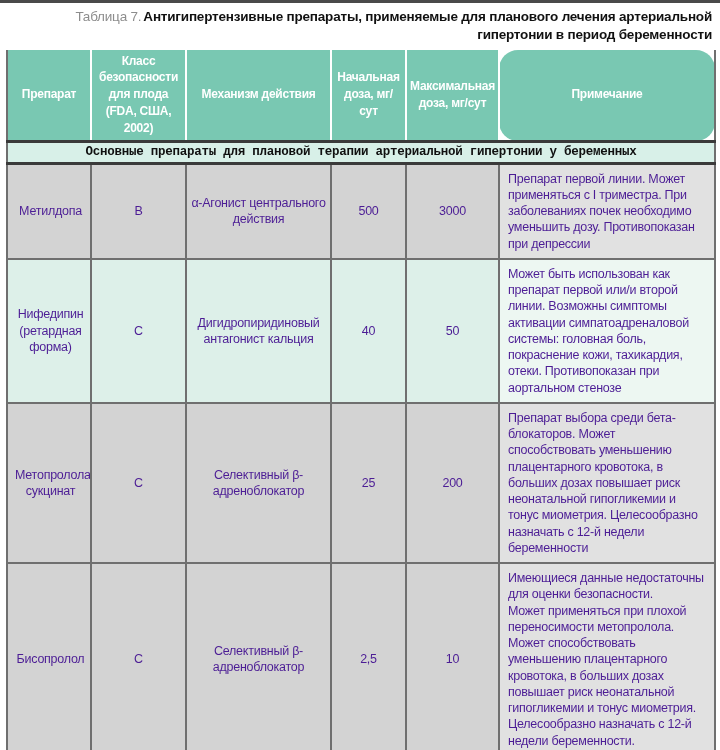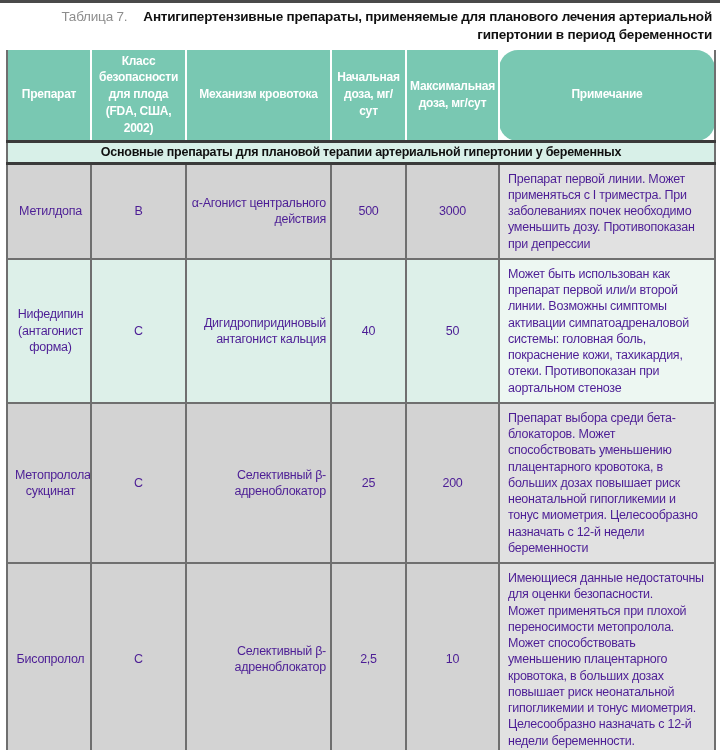--- a/index.html
+++ b/index.html
@@ -14,21 +14,21 @@
   .page{
     width:720px;height:750px;overflow:hidden;background:#fff;
     font-family:"Liberation Sans","DejaVu Sans",sans-serif;color:var(--ink);
     position:relative;
   }
   .top-rule{height:3px;background:var(--top-rule);width:720px;}
   .caption{
     margin:5px 8px 6px 8px;text-align:right;
     font-size:13.5px;font-weight:bold;line-height:1.32;letter-spacing:-0.2px;color:#111;
   }
-  .cap-prefix{color:var(--caption-prefix);font-weight:normal;margin-right:16px;}
+  .cap-prefix{color:var(--caption-prefix);font-weight:normal;margin-right:2px;}
   table.tbl{
     margin-left:6px;width:708px;border-collapse:collapse;table-layout:fixed;
     border-left:2px solid var(--border-cell);border-right:2px solid var(--border-cell);
     border-bottom:3px solid var(--border-dark);
   }
   .tbl td,.tbl th{
     border-left:2px solid var(--border-cell);border-right:2px solid var(--border-cell);
     border-top:2px solid var(--border-cell);border-bottom:2px solid var(--border-cell);
     vertical-align:middle;letter-spacing:-0.25px;overflow:hidden;
   }
@@ -39,31 +39,31 @@
     border-left:2px solid #ffffff;border-right:2px solid #ffffff;border-top:none;
   }
   tr.head{border-bottom:3px solid var(--border-dark);}
   tr.head th:first-child{border-left:none;margin-left:26px;}
   tr.head th:last-child{border-right:none;border-radius:19px;}
   
   tr.section td{
     background:var(--section-bg);font-weight:bold;font-size:12.5px;text-align:center;
     height:22px;padding:2px 4px;color:#101010;
     border-top:3px solid var(--border-dark);border-bottom:3px solid var(--border-dark);
-    border-left:none;border-right:none;
+    border-left:none;border-right:none;font-family:Liberation Mono, monospace;
   }
   
   tr.row td{font-size:12.5px;line-height:1.3;color:#4c1d95;}
   tr.gray td{background:var(--row-gray);}
   tr.gray td.note{background:var(--row-gray-note);}
   tr.mint td{background:var(--row-mint);}
   tr.mint td.note{background:var(--row-mint-note);}
   td.drug{text-align:center;padding:4px 4px 4px 7px;}
   td.cls,td.dose{text-align:center;padding:2px 2px;}
-  td.mech{text-align:right;padding:2px 4px;}
+  td.mech{text-align:center;padding:2px 4px;}
   td.note{text-align:left;padding:6px 8px;white-space:pre-line;line-height:1.33;}
   tr.r1{height:95px;} tr.r2{height:106px;} tr.r3{height:130px;}
   tr.r4{height:150px;}
 </style>
 </head>
 <body>
 
 <div class="page">
   <div class="top-rule"></div>
 
@@ -77,42 +77,42 @@
         <col style="width:95px">
         <col style="width:145px">
       <col style="width:75px">
         <col style="width:93px">
         <col style="width:216px">
     </colgroup>
     <thead>
       <tr class="head">
         <th>Препарат</th>
         <th>Класс безопасности для плода (FDA, США, 2002)</th>
-        <th>Механизм кровотока</th>
+        <th>Механизм действия</th>
         <th>Начальная доза, мг/сут</th>
         <th>Максимальная доза, мг/сут</th>
         <th>Примечание</th>
       </tr>
     </thead>
     <tbody>
       <tr class="section">
         <td colspan="6">Основные препараты для плановой терапии артериальной гипертонии у беременных</td>
       </tr>
 
       <tr class="row gray r1">
         <td class="drug">Метилдопа</td>
         <td class="cls">B</td>
         <td class="mech">α-Агонист центрального действия</td>
         <td class="dose">500</td>
         <td class="dose">3000</td>
         <td class="note">Препарат первой линии. Может применяться с I триместра. При заболеваниях почек необходимо уменьшить дозу. Противопоказан при депрессии</td>
       </tr>
 
       <tr class="row mint r2">
-        <td class="drug">Нифедипин (антагонист форма)</td>
+        <td class="drug">Нифедипин (ретардная форма)</td>
         <td class="cls">C</td>
         <td class="mech">Дигидропиридиновый антагонист кальция</td>
         <td class="dose">40</td>
         <td class="dose">50</td>
         <td class="note">Может быть использован как препарат первой или/и второй линии. Возможны симптомы активации симпатоадреналовой системы: головная боль, покраснение кожи, тахикардия, отеки. Противопоказан при аортальном стенозе</td>
       </tr>
 
       <tr class="row gray r3">
         <td class="drug">Метопролола сукцинат</td>
         <td class="cls">C</td>

